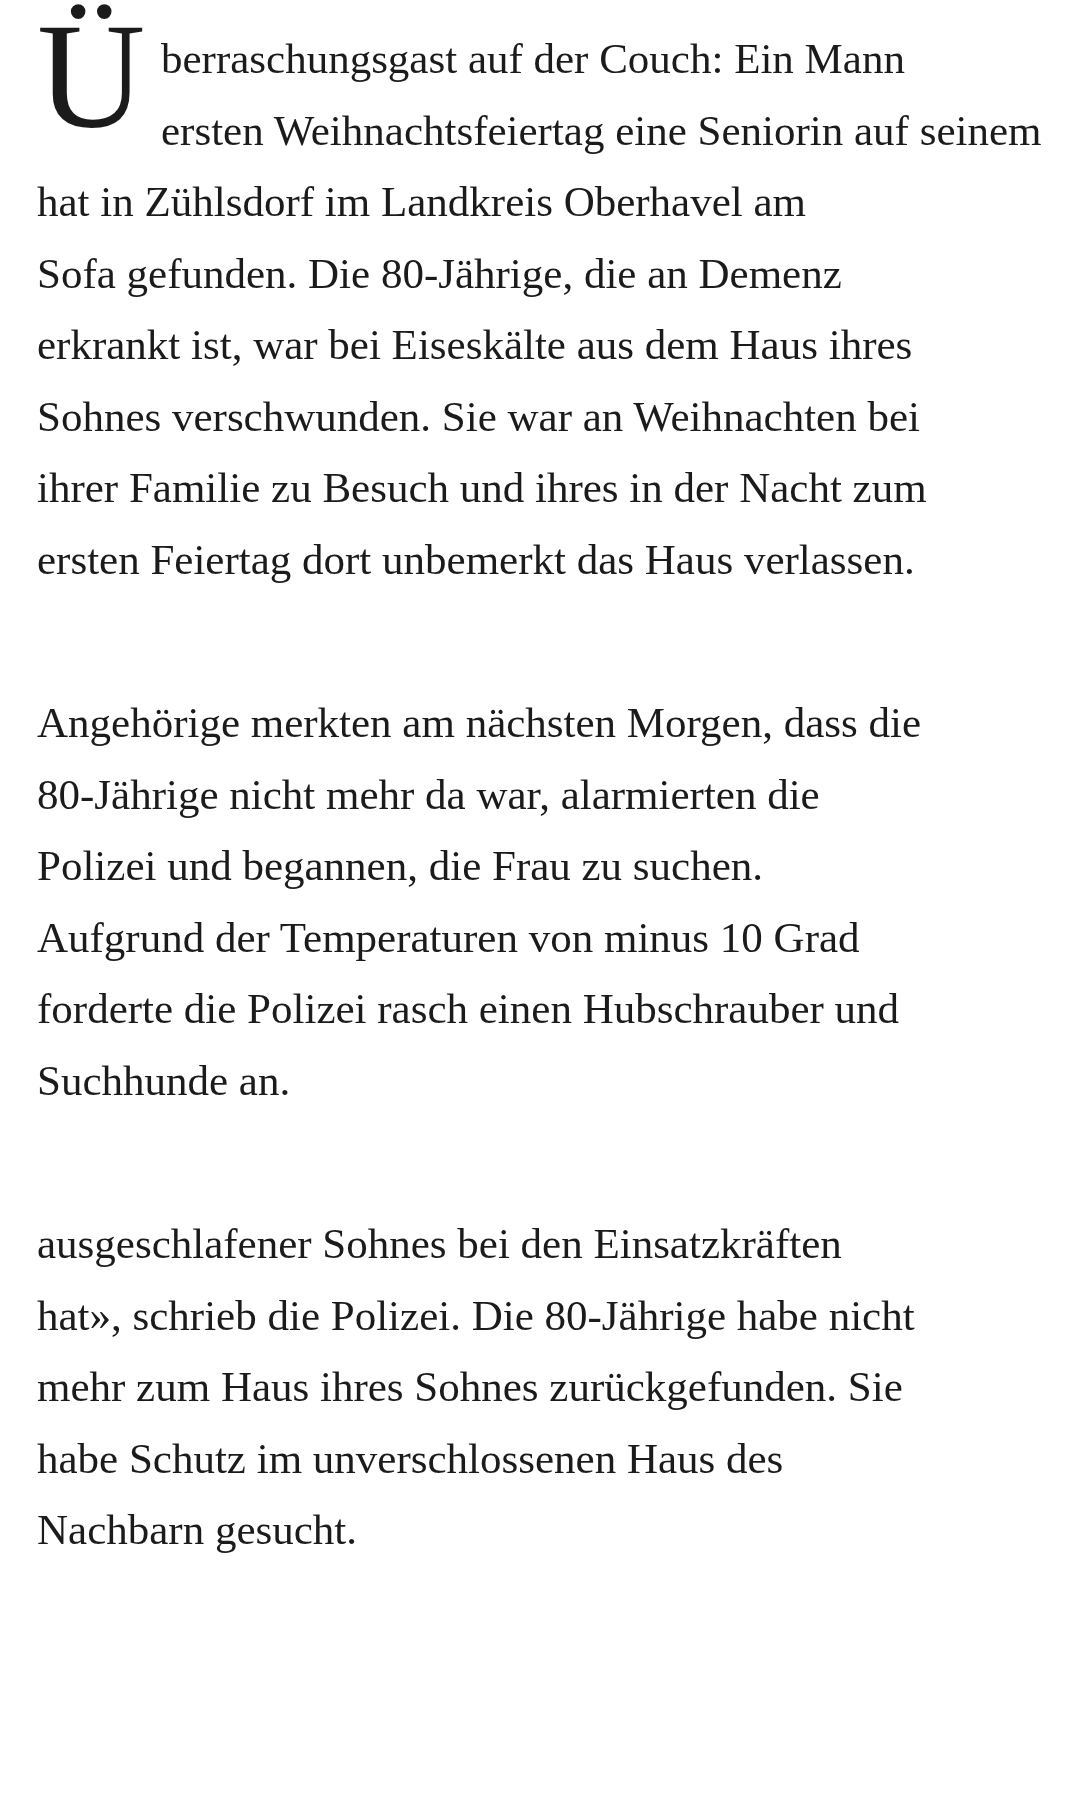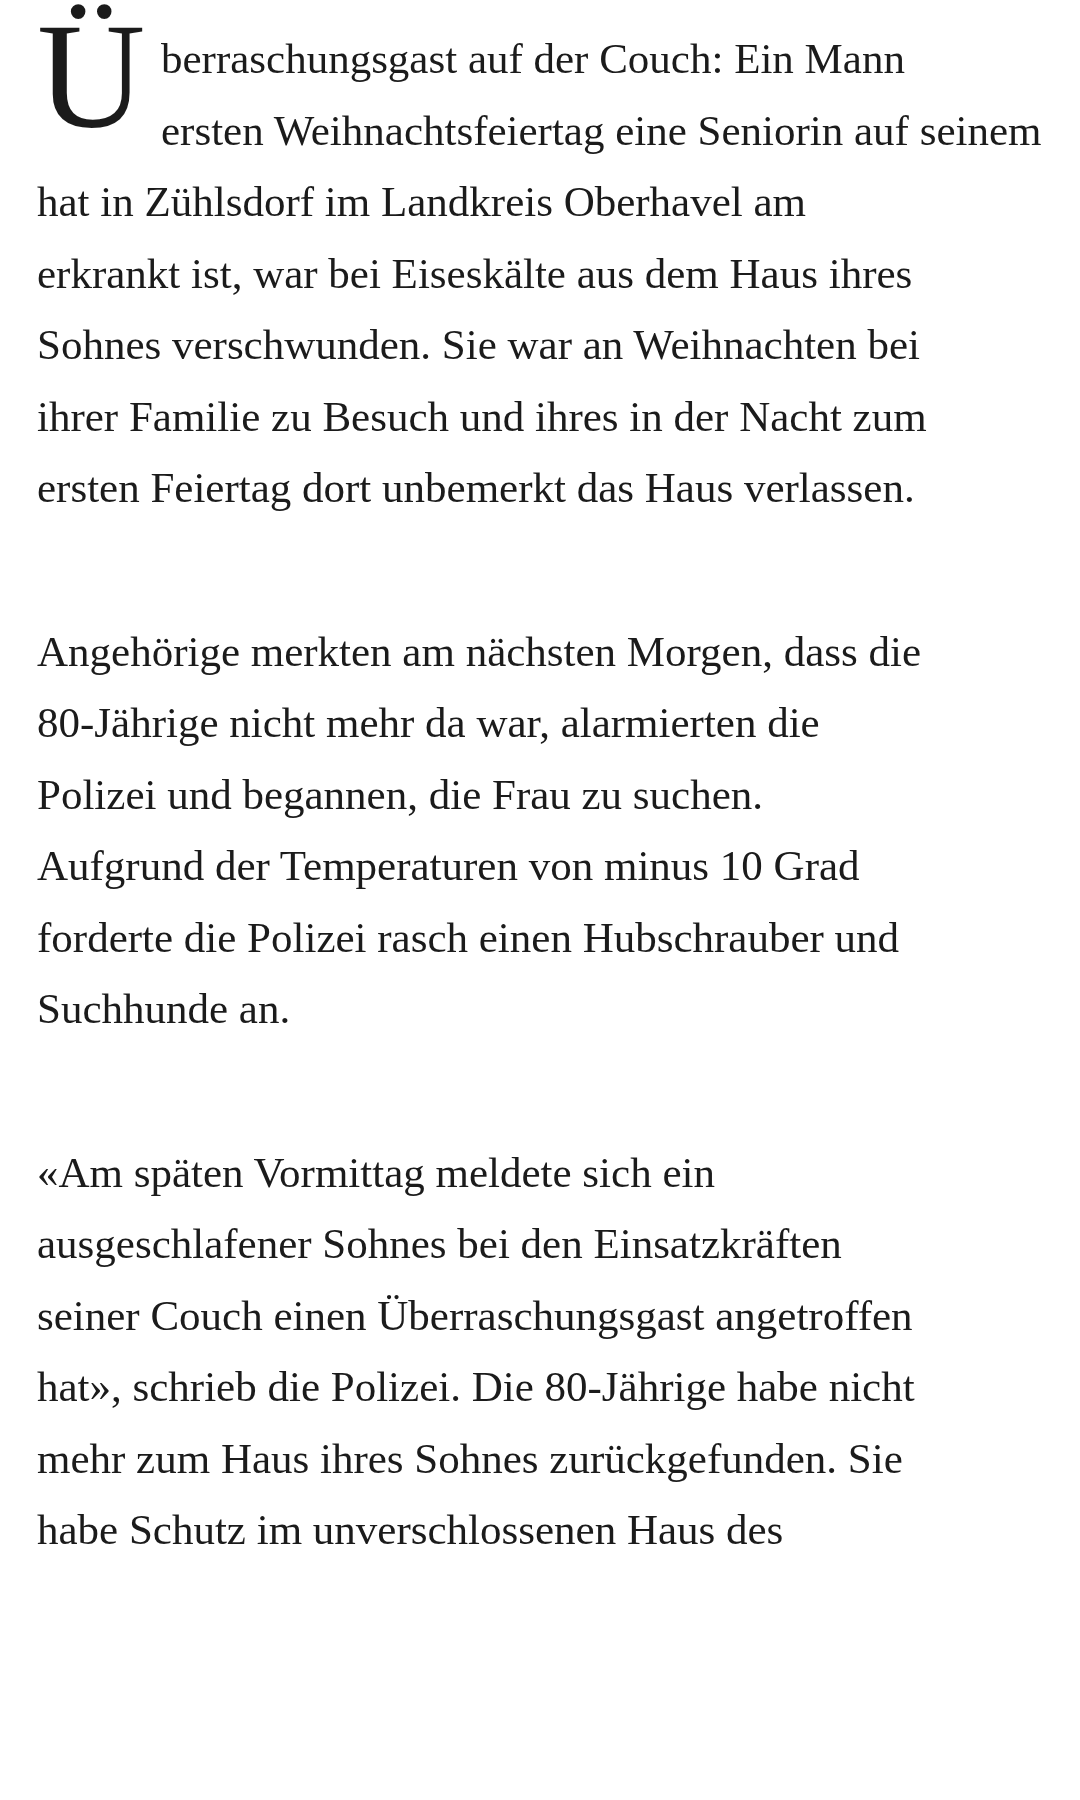--- a/index.html
+++ b/index.html
@@ -37,34 +37,34 @@
 </style>
 </head>
 <body>
 
 <main class="article-body">
     <p class="paragraph">
       <span class="drop-cap">Ü</span>
       <span class="text-line">berraschungsgast auf der Couch: Ein Mann</span>
       <span class="text-line">ersten Weihnachtsfeiertag eine Seniorin auf seinem</span>
       <span class="text-line">hat in Zühlsdorf im Landkreis Oberhavel am</span>
+      <span class="text-line">Sofa gefunden. Die 80-Jährige, die an Demenz</span>
       <span class="text-line">erkrankt ist, war bei Eiseskälte aus dem Haus ihres</span>
       <span class="text-line">Sohnes verschwunden. Sie war an Weihnachten bei</span>
       <span class="text-line">ihrer Familie zu Besuch und ihres in der Nacht zum</span>
       <span class="text-line">ersten Feiertag dort unbemerkt das Haus verlassen.</span>
     </p>
     <p class="paragraph">
       <span class="text-line">Angehörige merkten am nächsten Morgen, dass die</span>
       <span class="text-line">80-Jährige nicht mehr da war, alarmierten die</span>
       <span class="text-line">Polizei und begannen, die Frau zu suchen.</span>
       <span class="text-line">Aufgrund der Temperaturen von minus 10 Grad</span>
       <span class="text-line">forderte die Polizei rasch einen Hubschrauber und</span>
       <span class="text-line">Suchhunde an.</span>
     </p>
     <p class="paragraph">
-      <span class="text-line">«Am späten Vormittag meldete sich ein</span>
       <span class="text-line">ausgeschlafener Sohnes bei den Einsatzkräften</span>
-      <span class="text-line">seiner Couch einen Überraschungsgast angetroffen</span>
       <span class="text-line">hat», schrieb die Polizei. Die 80-Jährige habe nicht</span>
       <span class="text-line">mehr zum Haus ihres Sohnes zurückgefunden. Sie</span>
       <span class="text-line">habe Schutz im unverschlossenen Haus des</span>
+      <span class="text-line">Nachbarn gesucht.</span>
     </p>
   </main>
 
 </body></html>

